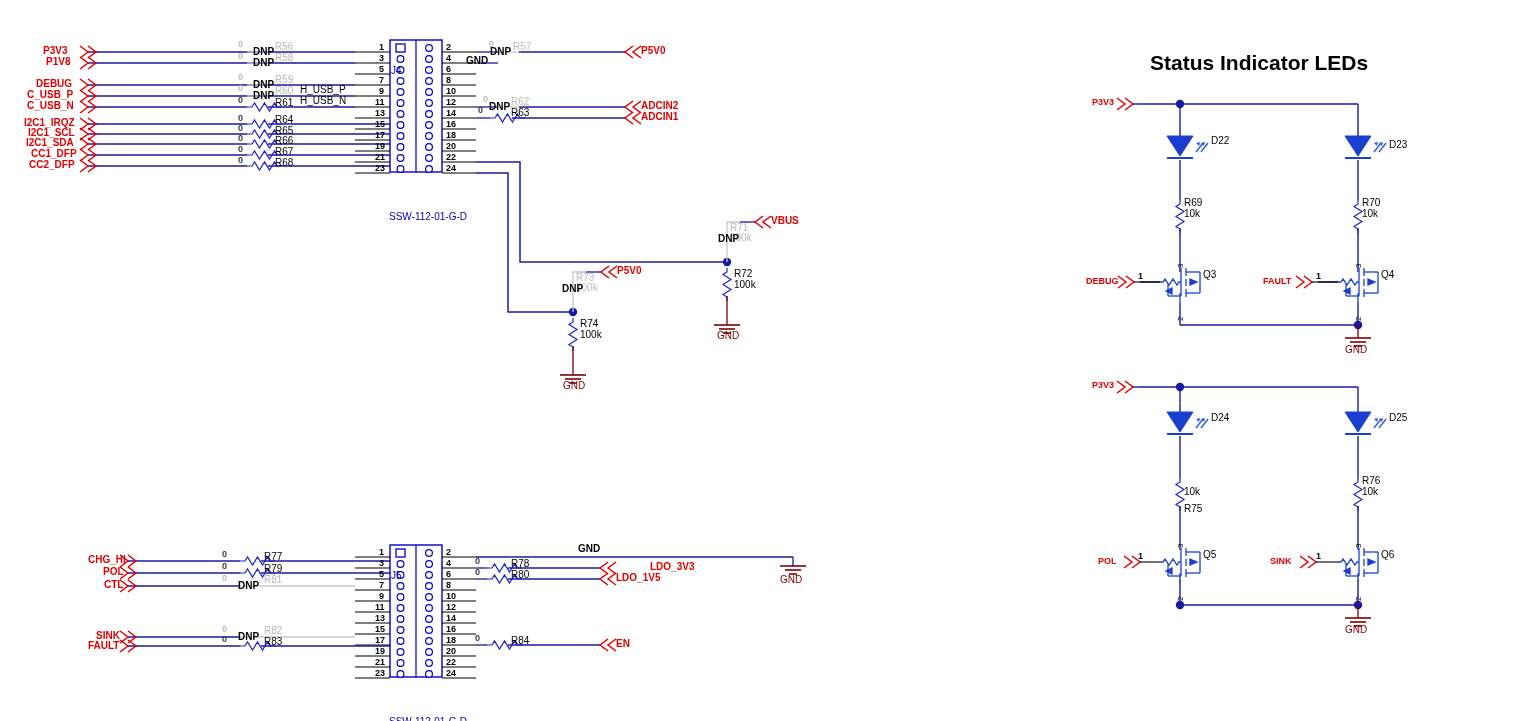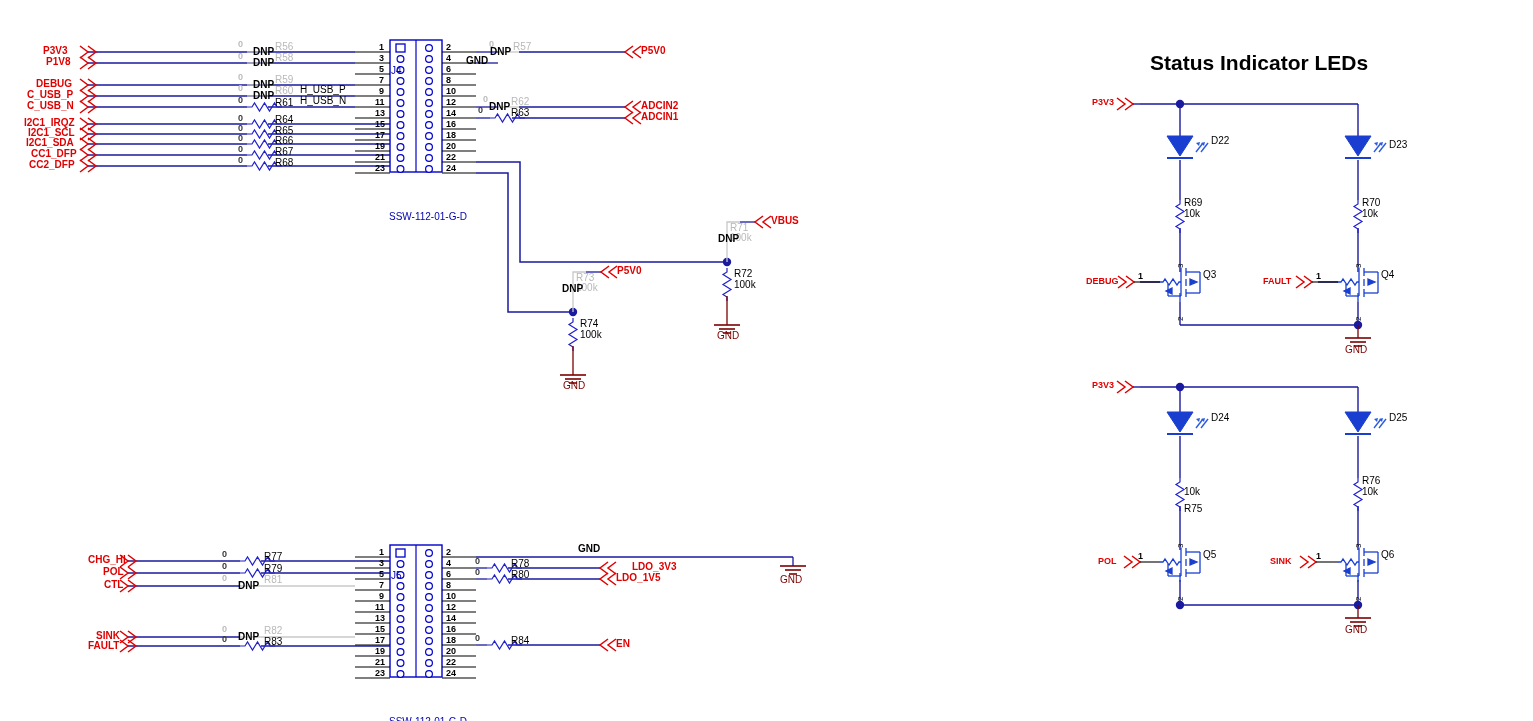--- a/index.html
+++ b/index.html
@@ -642,21 +642,21 @@
 <div class="lbl pin" style="left:446px;top:625px;">16</div>
 <div class="lbl pin" style="left:446px;top:636px;">18</div>
 <div class="lbl pin" style="left:446px;top:647px;">20</div>
 <div class="lbl pin" style="left:446px;top:658px;">22</div>
 <div class="lbl pin" style="left:446px;top:669px;">24</div>
 
 <div class="lbl des" style="left:578px;top:544px;">GND</div>
 <div class="lbl gnd" style="left:780px;top:575px;">GND</div>
 <div class="lbl val0" style="left:475px;top:557px;">0</div>
 <div class="lbl desn" style="left:511px;top:559px;">R78</div>
-<div class="lbl net" style="left:632px;top:562px;">LDO_3V3</div>
+<div class="lbl net" style="left:650px;top:562px;">LDO_3V3</div>
 <div class="lbl val0" style="left:475px;top:568px;">0</div>
 <div class="lbl desn" style="left:511px;top:570px;">R80</div>
 <div class="lbl net" style="left:616px;top:573px;">LDO_1V5</div>
 <div class="lbl val0" style="left:475px;top:634px;">0</div>
 <div class="lbl desn" style="left:511px;top:636px;">R84</div>
 <div class="lbl net" style="left:616px;top:639px;">EN</div>
 
 <div class="lbl title" style="left:1150px;top:52px;">Status Indicator LEDs</div>
 
 <div class="lbl netsm" style="left:1092px;top:98px;">P3V3</div>

